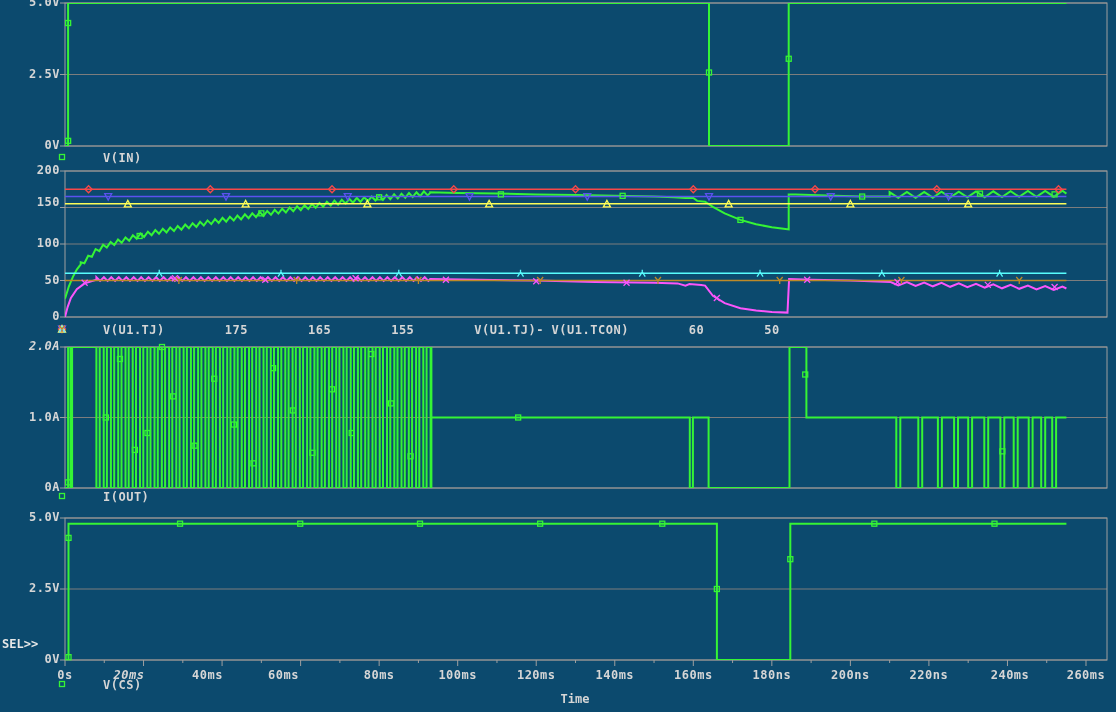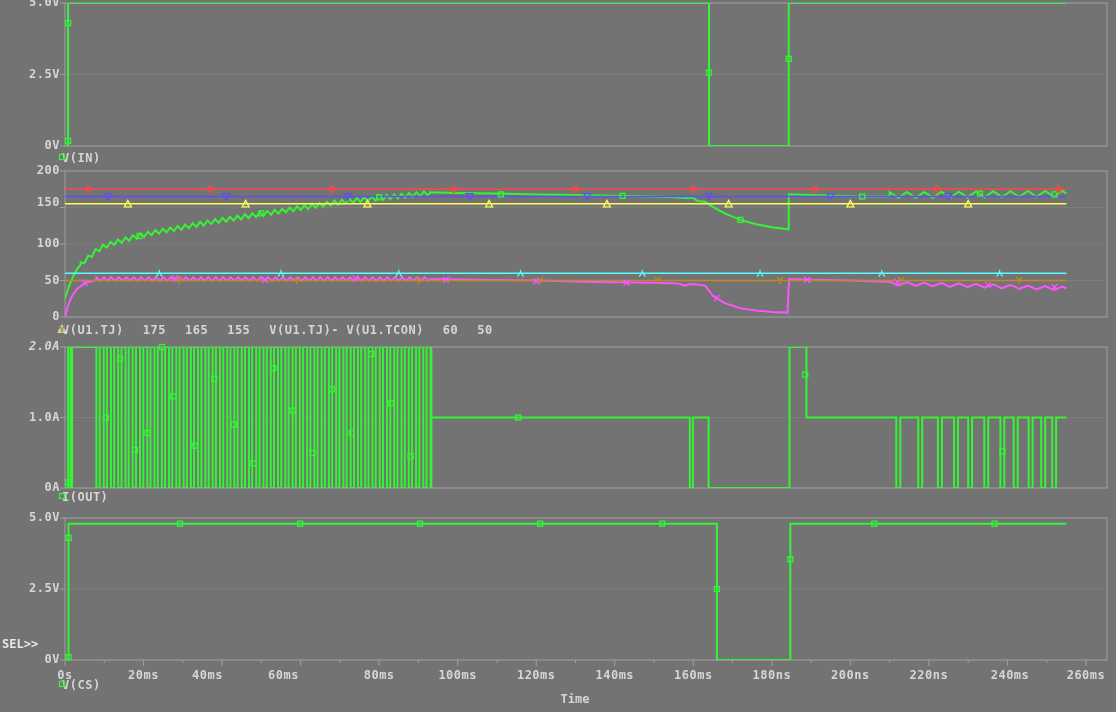--- a/index.html
+++ b/index.html
@@ -1,22 +1,22 @@
 <!DOCTYPE html>
 <html><head>
 <meta charset="utf-8">
 <style>
   html,body{margin:0;padding:0;background:#000;}
-  .screen{position:relative;width:1116px;height:712px;background:#737373;overflow:hidden;
+  .screen{position:relative;width:1116px;height:712px;background:#0c4a6e;overflow:hidden;
           font-family:"DejaVu Sans Mono",monospace;}
   svg{position:absolute;left:0;top:0;}
   .lbl{position:absolute;font:bold 12px "DejaVu Sans Mono",monospace;color:#d6d6d6;
        letter-spacing:0.5px;white-space:pre;}
   .legendrow{position:absolute;display:flex;align-items:center;gap:13px;}
-  .legenditem{display:flex;align-items:center;gap:6px;}
+  .legenditem{display:flex;align-items:center;gap:6px;margin-left:41px;}
   .legenditem span{font:bold 12px "DejaVu Sans Mono",monospace;color:#d6d6d6;letter-spacing:0.5px;white-space:pre;}
   .plotarea{position:absolute;background:transparent;}
   .sel{position:absolute;left:2px;top:637px;font:bold 12px "DejaVu Sans Mono",monospace;color:#e8e8e8;}
   .xtitle{position:absolute;left:535px;top:692px;width:80px;text-align:center;
           font:bold 12px "DejaVu Sans Mono",monospace;color:#d6d6d6;}
 </style>
 </head>
 <body>
 
 <div class="screen">
@@ -291,21 +291,21 @@
       <div class="legendrow" style="left: 56px; top: 678px;">
         <div class="legenditem">
           <span><svg width="12" height="12" style="display:block">
               <rect x="3.5" y="3.5" width="5" height="5" fill="none" stroke="#35f435" stroke-width="1.3"></rect>
             </svg></span>
           <span>V(CS)</span>
         </div>
       </div>
       <div class="plotarea" style="left: 65px; top: 518px; width: 1042px; height: 142px;"></div>
       <div class="lbl" style="left: 35px; top: 668px; width: 60px; text-align: center;">0s</div>
-      <div class="lbl" style="left: 113.538px; top: 668px; width: 60px; text-align: center;">20ms</div>
+      <div class="lbl" style="left: 113.538px; top: 668px; width: 60px; text-align: left; font-style: italic;">20ms</div>
       <div class="lbl" style="left: 192.076px; top: 668px; width: 60px; ">40ms</div>
       <div class="lbl" style="left: 268px; top: 668px; width: 60px; ">60ms</div>
       <div class="lbl" style="left: 349.152px; top: 668px; width: 60px; text-align: center;">80ms</div>
       <div class="lbl" style="left: 427.69px; top: 668px; width: 60px; text-align: center;">100ms</div>
       <div class="lbl" style="left: 506.228px; top: 668px; width: 60px; text-align: center;">120ms</div>
       <div class="lbl" style="left: 584.766px; top: 668px; width: 60px; text-align: center;">140ms</div>
       <div class="lbl" style="left: 663.304px; top: 668px; width: 60px; text-align: center;">160ms</div>
       <div class="lbl" style="left: 741.842px; top: 668px; width: 60px; text-align: center;">180ns</div>
       <div class="lbl" style="left: 820.38px; top: 668px; width: 60px; text-align: center;">200ns</div>
       <div class="lbl" style="left: 898.918px; top: 668px; width: 60px; text-align: center;">220ns</div>

